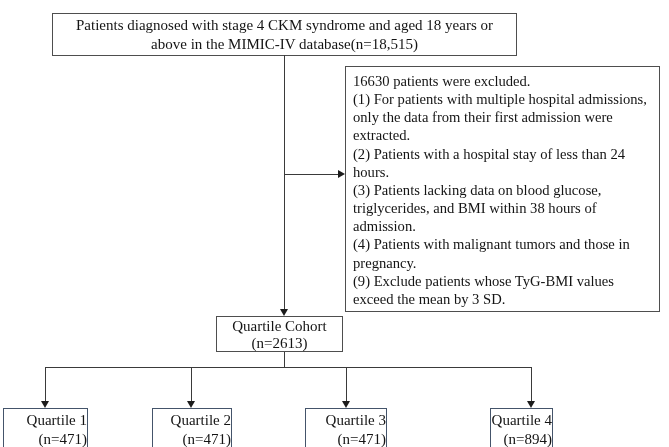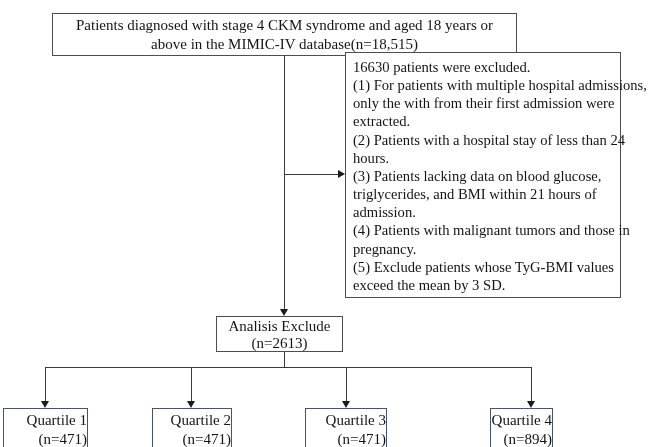--- a/index.html
+++ b/index.html
@@ -29,21 +29,21 @@
   .box .line {
     white-space: nowrap;
   }
   
   .top-box {
     left: 52px; top: 4px; width: 465px; height: 43px;
     font-size: 15px; line-height: 19px; padding-top: 2px;
   }
   
   .exclusion-box {
-    left: 345px; top: 43px; width: 276px; height: 246px;
+    left: 345px; top: 57px; width: 315px; height: 246px;
     font-size: 14.6px; line-height: 18.15px;
     padding: 5px 4px 20px 7px;
     border-width: 1.4px;
   }
   
   .cohort-box {
     left: 216px; top: 307px; width: 127px; height: 36px;
     font-size: 15px; line-height: 17px; padding-top: 1px;
   }
   
@@ -109,35 +109,35 @@
   </div>
 
   <div class="vline v-top-to-cohort"></div>
   <div class="arrow-down ah-cohort"></div>
   <div class="hline h-branch"></div>
   <div class="arrow-right ah-excl"></div>
 
   <div class="box exclusion-box">
     <div class="line">16630 patients were excluded.</div>
     <div class="line">(1) For patients with multiple hospital admissions,</div>
-    <div class="line">only the with from their first admission were</div>
+    <div class="line">only the data from their first admission were</div>
     <div class="line">extracted.</div>
     <div class="line">(2) Patients with a hospital stay of less than 24</div>
     <div class="line">hours.</div>
     <div class="line">(3) Patients lacking data on blood glucose,</div>
-    <div class="line">triglycerides, and BMI within 21 hours of</div>
+    <div class="line">triglycerides, and BMI within 38 hours of</div>
     <div class="line">admission.</div>
     <div class="line">(4) Patients with malignant tumors and those in</div>
     <div class="line">pregnancy.</div>
-    <div class="line">(5) Exclude patients whose TyG-BMI values</div>
+    <div class="line">(9) Exclude patients whose TyG-BMI values</div>
     <div class="line">exceed the mean by 3 SD.</div>
   </div>
 
   <div class="box cohort-box centered">
-    <div class="line">Analisis Exclude</div>
+    <div class="line">Quartile Cohort</div>
     <div class="line">(n=2613)</div>
   </div>
 
   <div class="vline v-cohort-down"></div>
   <div class="hline h-main"></div>
   <div class="vline v-stub stub1"></div>
   <div class="vline v-stub stub2"></div>
   <div class="vline v-stub stub3"></div>
   <div class="vline v-stub stub4"></div>
   <div class="arrow-down ah-q1"></div>

